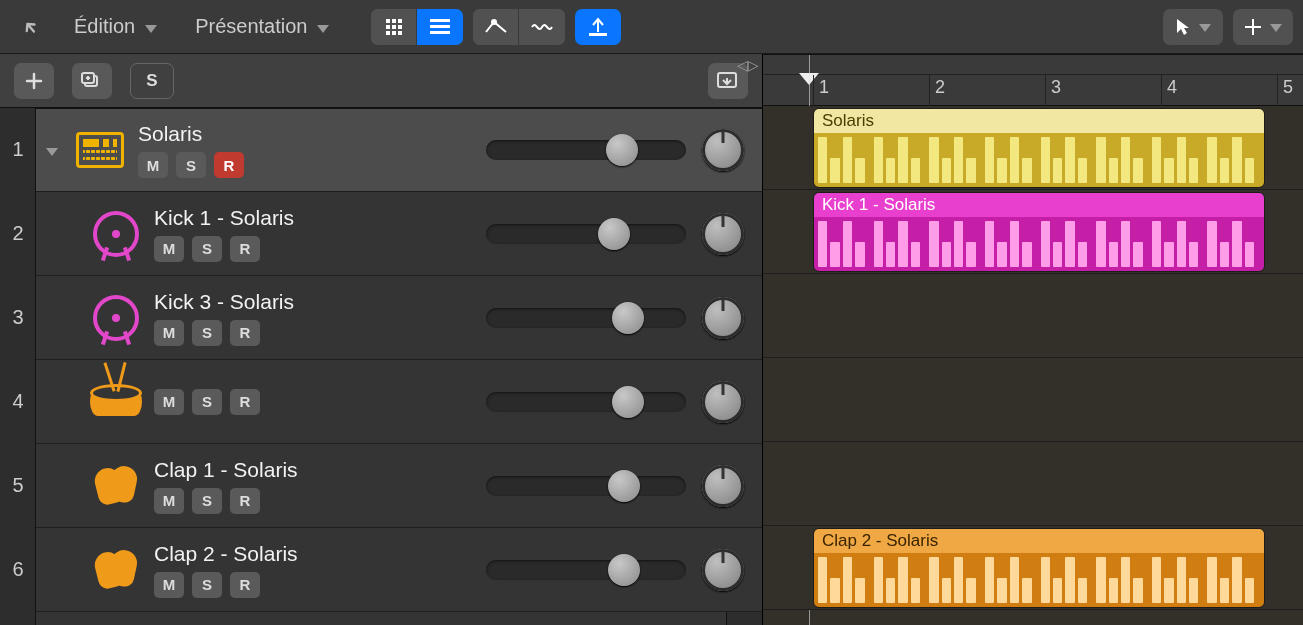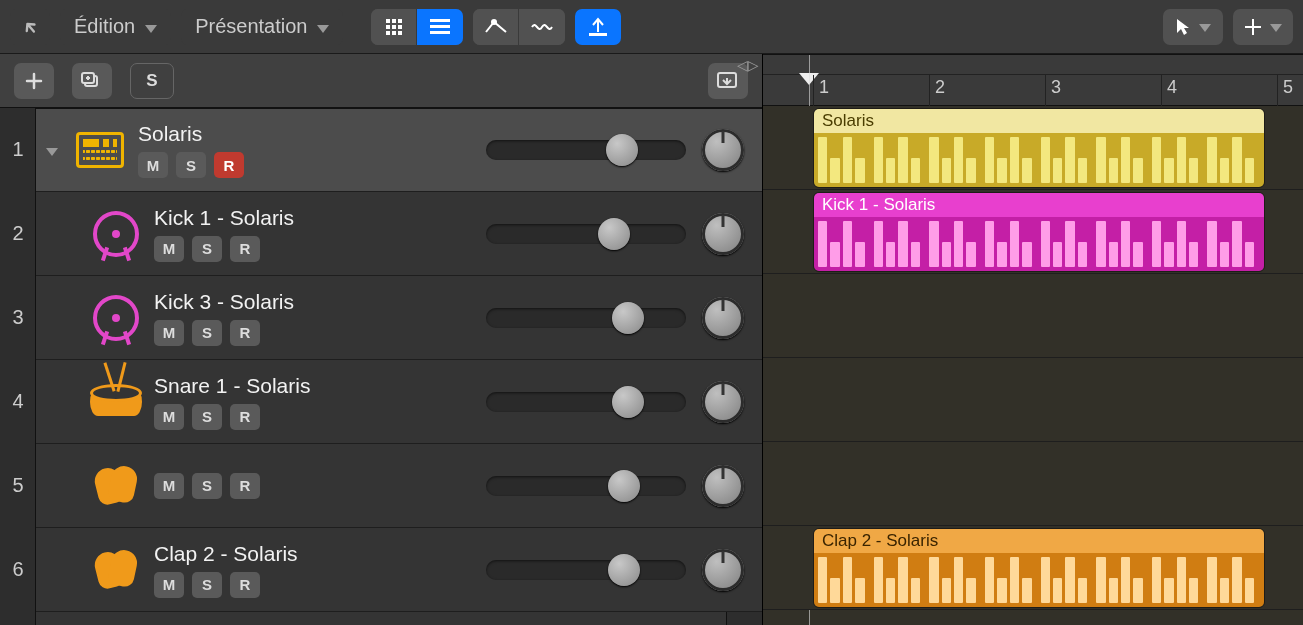--- a/index.html
+++ b/index.html
@@ -579,21 +579,20 @@
       </div>
 
       <div class="track" style="padding-left:48px">
         <div class="icon-slot">
             <div class="snare-icon" style="--c:#f09a1a">
               <span class="stick1"></span>
               <span class="stick2"></span>
             </div>
           </div>
         <div class="meta">
-          <div class="name">Snare 1 - Solaris</div>
           <div class="btn-row">
             <div class="msr">M</div>
             <div class="msr">S</div>
             <div class="msr">R</div>
           </div>
         </div>
         <div class="controls">
           <div class="vol-slider">
               <div class="thumb" style="left:calc(71% - 16px)"></div>
             </div>
@@ -602,20 +601,21 @@
       </div>
 
       <div class="track" style="padding-left:48px">
         <div class="icon-slot">
             <div class="clap-icon" style="--c:#f09a1a">
               <span class="p1"></span>
               <span class="p2"></span>
             </div>
           </div>
         <div class="meta">
+          <div class="name">Clap 1 - Solaris</div>
           <div class="btn-row">
             <div class="msr">M</div>
             <div class="msr">S</div>
             <div class="msr">R</div>
           </div>
         </div>
         <div class="controls">
           <div class="vol-slider">
               <div class="thumb" style="left:calc(69% - 16px)"></div>
             </div>

